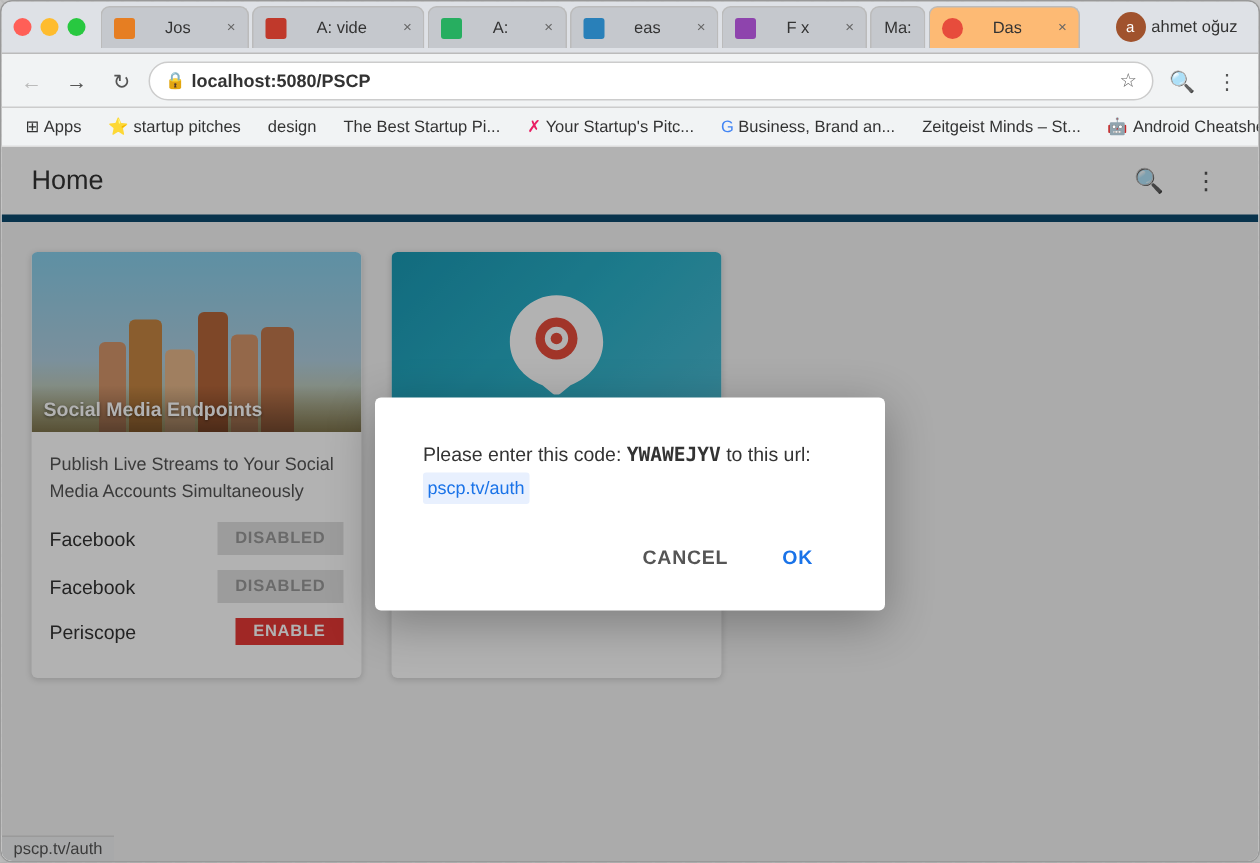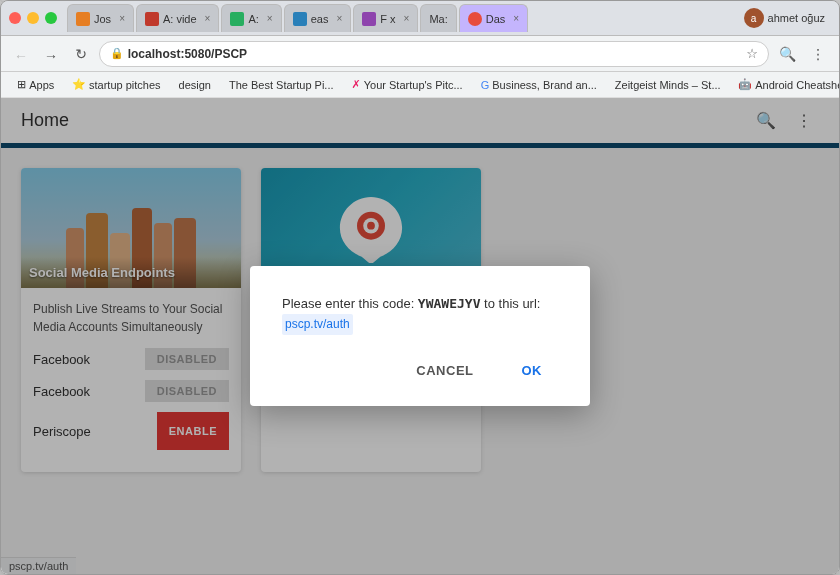--- a/index.html
+++ b/index.html
@@ -65,24 +65,24 @@
       display: flex;
       align-items: center;
       font-size: 11px;
       color: #333;
       white-space: nowrap;
       overflow: hidden;
       max-width: 140px;
       border: 1px solid #bbb;
       border-bottom: none;
       margin-right: 2px;
-      gap: 4px;
+      gap: 20px;
     }
     .tab.active {
-      background: #c4b5fd;
+      background: #fdba74;
       z-index: 1;
     }
     .tab-favicon {
       width: 14px;
       height: 14px;
       flex-shrink: 0;
       background: #aaa;
       border-radius: 2px;
       display: inline-block;
     }
@@ -304,21 +304,21 @@
       padding: 5px 12px;
       font-size: 11px;
       font-weight: bold;
       cursor: default;
       letter-spacing: 0.5px;
     }
     .btn-enable {
       background: #e53935;
       color: white;
       border: none;
-      padding: 13px 12px;
+      padding: 3px 12px;
       font-size: 11px;
       font-weight: bold;
       cursor: pointer;
       letter-spacing: 0.5px;
     }
 
     
     .periscope-card-img {
       width: 100%;
       height: 120px;
@@ -384,21 +384,21 @@
       text-decoration: none;
       background: #e8f0fe;
       padding: 1px 3px;
       border-radius: 2px;
       font-size: 12px;
       display: inline-block;
     }
     .modal-actions {
       display: flex;
       justify-content: flex-end;
-      gap: 16px;
+      gap: 4px;
       margin-top: 16px;
     }
     .modal-cancel-btn {
       background: transparent;
       border: none;
       padding: 8px 16px;
       font-size: 13px;
       font-weight: bold;
       color: #555;
       cursor: pointer;

